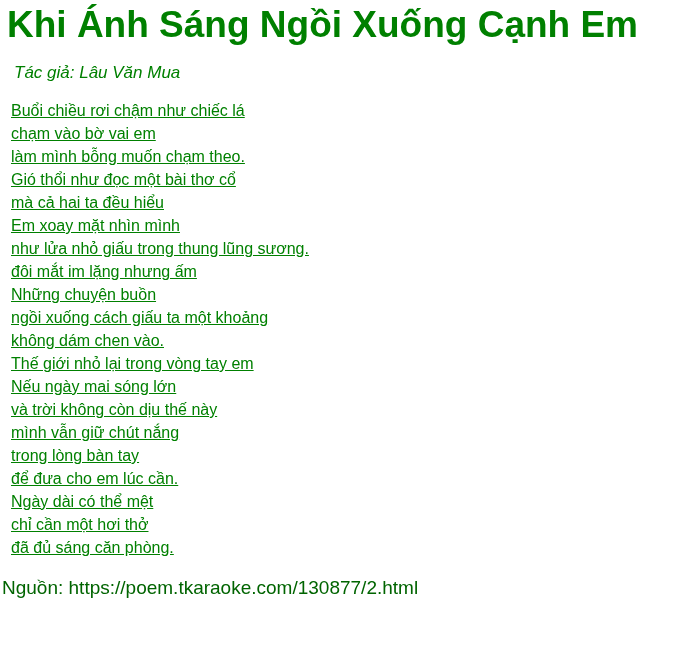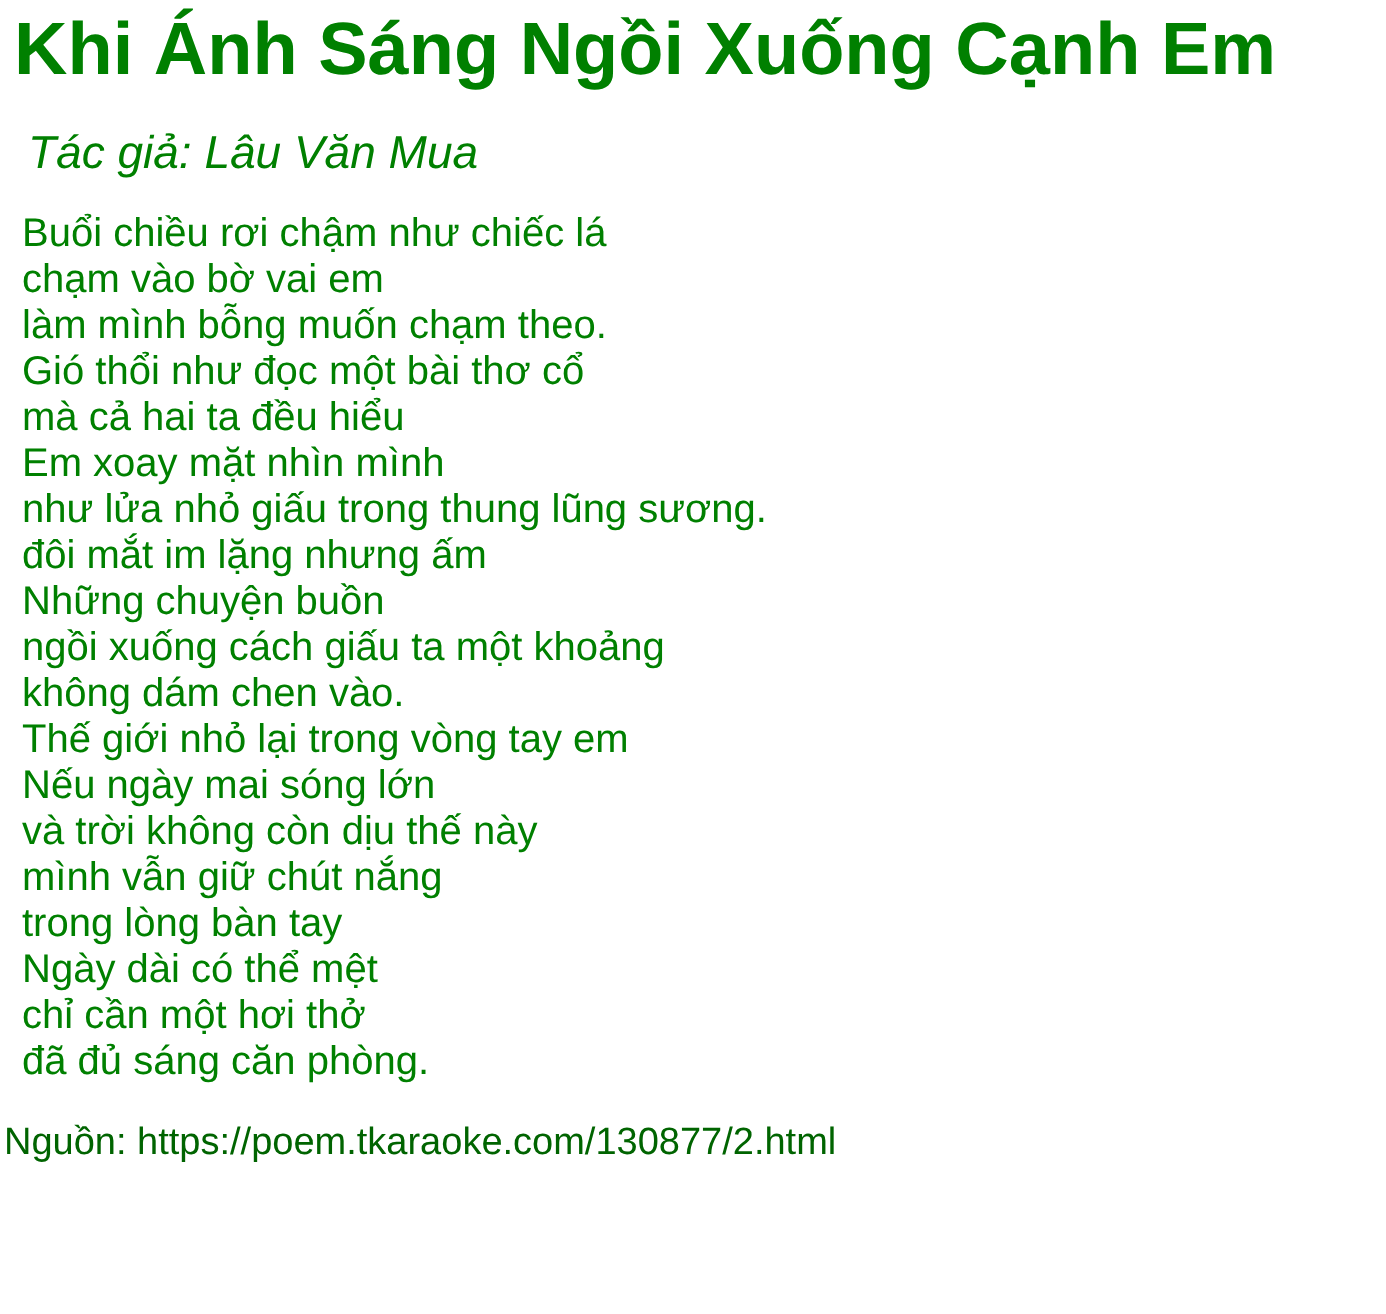--- a/index.html
+++ b/index.html
@@ -23,29 +23,30 @@
   .poem-title {
     margin: 3px 0 16px 7px;
     font-size: 37px;
     font-weight: bold;
     line-height: 44px;
     color: var(--green, #008000);
     white-space: nowrap;
   }
   .poem-author {
     margin: 4px 0 16px 14px;
-    font-size: 23px;
+    font-size: 17px;
     font-style: italic;
     color: var(--green, #008000);
   }
   .poem-body {
     margin: 14px 0 0 11px;
-    font-size: 20px;
+    font-size: 16px;
     line-height: 23px;
     color: var(--green, #008000);
+    text-decoration: underline;
   }
   .poem-line {
     white-space: nowrap;
   }
   .poem-source {
     margin: 18px 16px 0 2px;
     font-size: 19px;
     color: var(--source, #006400);
     white-space: nowrap;
   }
@@ -66,18 +67,19 @@
       <div class="poem-line">như lửa nhỏ giấu trong thung lũng sương.</div>
       <div class="poem-line">đôi mắt im lặng nhưng ấm</div>
       <div class="poem-line">Những chuyện buồn</div>
       <div class="poem-line">ngồi xuống cách giấu ta một khoảng</div>
       <div class="poem-line">không dám chen vào.</div>
       <div class="poem-line">Thế giới nhỏ lại trong vòng tay em</div>
       <div class="poem-line">Nếu ngày mai sóng lớn</div>
       <div class="poem-line">và trời không còn dịu thế này</div>
       <div class="poem-line">mình vẫn giữ chút nắng</div>
       <div class="poem-line">trong lòng bàn tay</div>
+      <div class="poem-line">để đưa cho em lúc cần.</div>
       <div class="poem-line">Ngày dài có thể mệt</div>
       <div class="poem-line">chỉ cần một hơi thở</div>
       <div class="poem-line">đã đủ sáng căn phòng.</div>
     </div>
   <div class="poem-source">Nguồn: https://poem.tkaraoke.com/130877/2.html</div>
 </div>
 
 </body></html>

